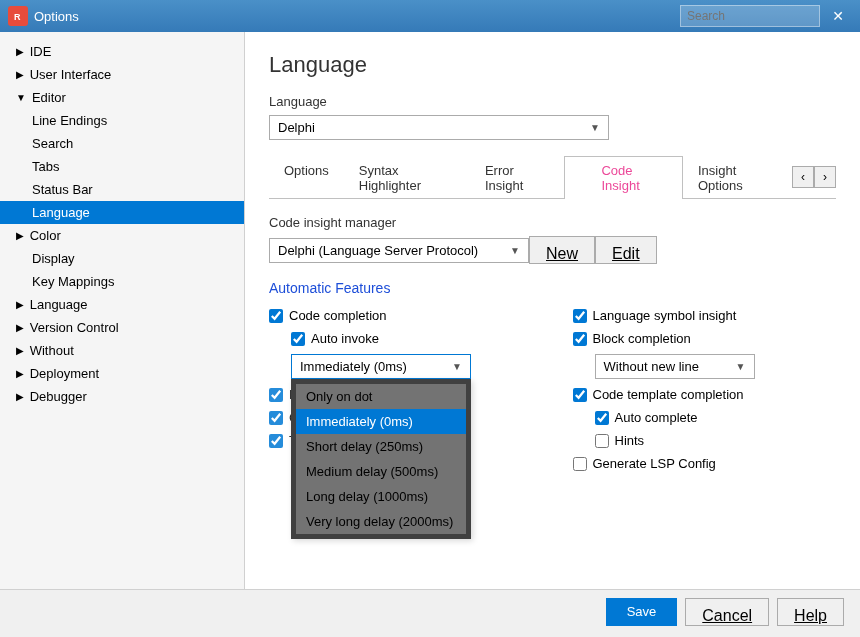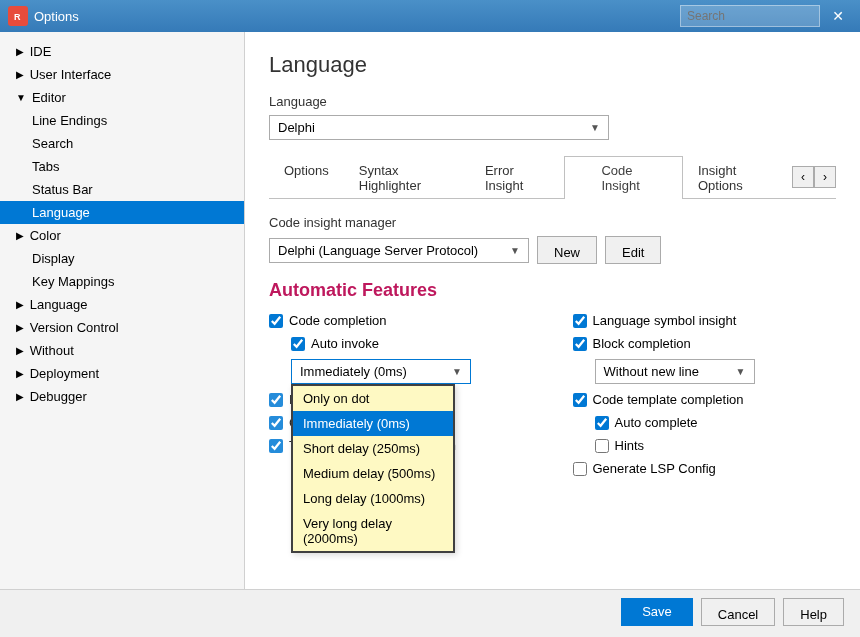--- a/index.html
+++ b/index.html
@@ -72,38 +72,39 @@
     .tabs { display: flex; border-bottom: 1px solid #c0c0c0; margin-bottom: 16px; }
     .tab {
       padding: 6px 14px;
       cursor: pointer;
       font-size: 13px;
       color: #333;
       border: 1px solid transparent;
       border-bottom: none;
       margin-bottom: -1px;
     }
-    .tab.active { background: white; border-color: #c0c0c0; border-bottom-color: white; color: #404040; font-weight: 500; padding-left: 36px; }
+    .tab.active { background: white; border-color: #c0c0c0; border-bottom-color: white; color: #ec4899; font-weight: 500; padding-left: 36px; }
 
     
     .tab-nav { display: flex; align-items: center; margin-left: auto; }
     .tab-nav-btn { width: 22px; height: 22px; border: 1px solid #ababab; background: #f0f0f0; cursor: pointer; display: flex; align-items: center; justify-content: center; font-size: 12px; }
 
     
-    .section-title { font-size: 18px; font-weight: 700; color: #be185d; margin-bottom: 12px; }
-
-    
-    .cim-row { display: flex; align-items: center; gap: 8px; margin-bottom: 16px; }
+    .section-title { font-size: 14px; font-weight: 400; color: #1d4ed8; margin-bottom: 12px; }
+
+    
+    .cim-row { display: flex; align-items: center; gap: 0; margin-bottom: 16px; }
     .btn {
       height: 28px;
       padding: 8px 16px;
       border: 1px solid #ababab;
       background: #f0f0f0;
       cursor: pointer;
-      font-size: 13px;
+      font-size: 16px;
+      text-decoration: underline;
     }
 
     
     .two-col { display: flex; gap: 40px; }
     .col-left { flex: 1; }
     .col-right { flex: 1; }
 
     
     .check-row { display: flex; align-items: center; margin-bottom: 8px; }
     .check-row input[type=checkbox] { margin-right: 6px; width: 14px; height: 14px; accent-color: #0078d4; }
@@ -123,23 +124,23 @@
       width: 180px;
       position: relative;
       z-index: 10;
     }
 
     
     .dropdown-list {
       position: absolute;
       top: 100%;
       left: 0;
-      width: 164px;
-      border: 2px solid #404040;
-      background: #fef9c3;
+      width: 180px;
+      border: 5px solid #404040;
+      background: #737373;
       box-shadow: 2px 2px 6px rgba(0,0,0,0.15);
       z-index: 100;
     }
     .dropdown-list-item {
       padding: 5px 10px;
       cursor: pointer;
       font-size: 13px;
     }
     .dropdown-list-item.active { background: #0078d4; color: white; }
 

